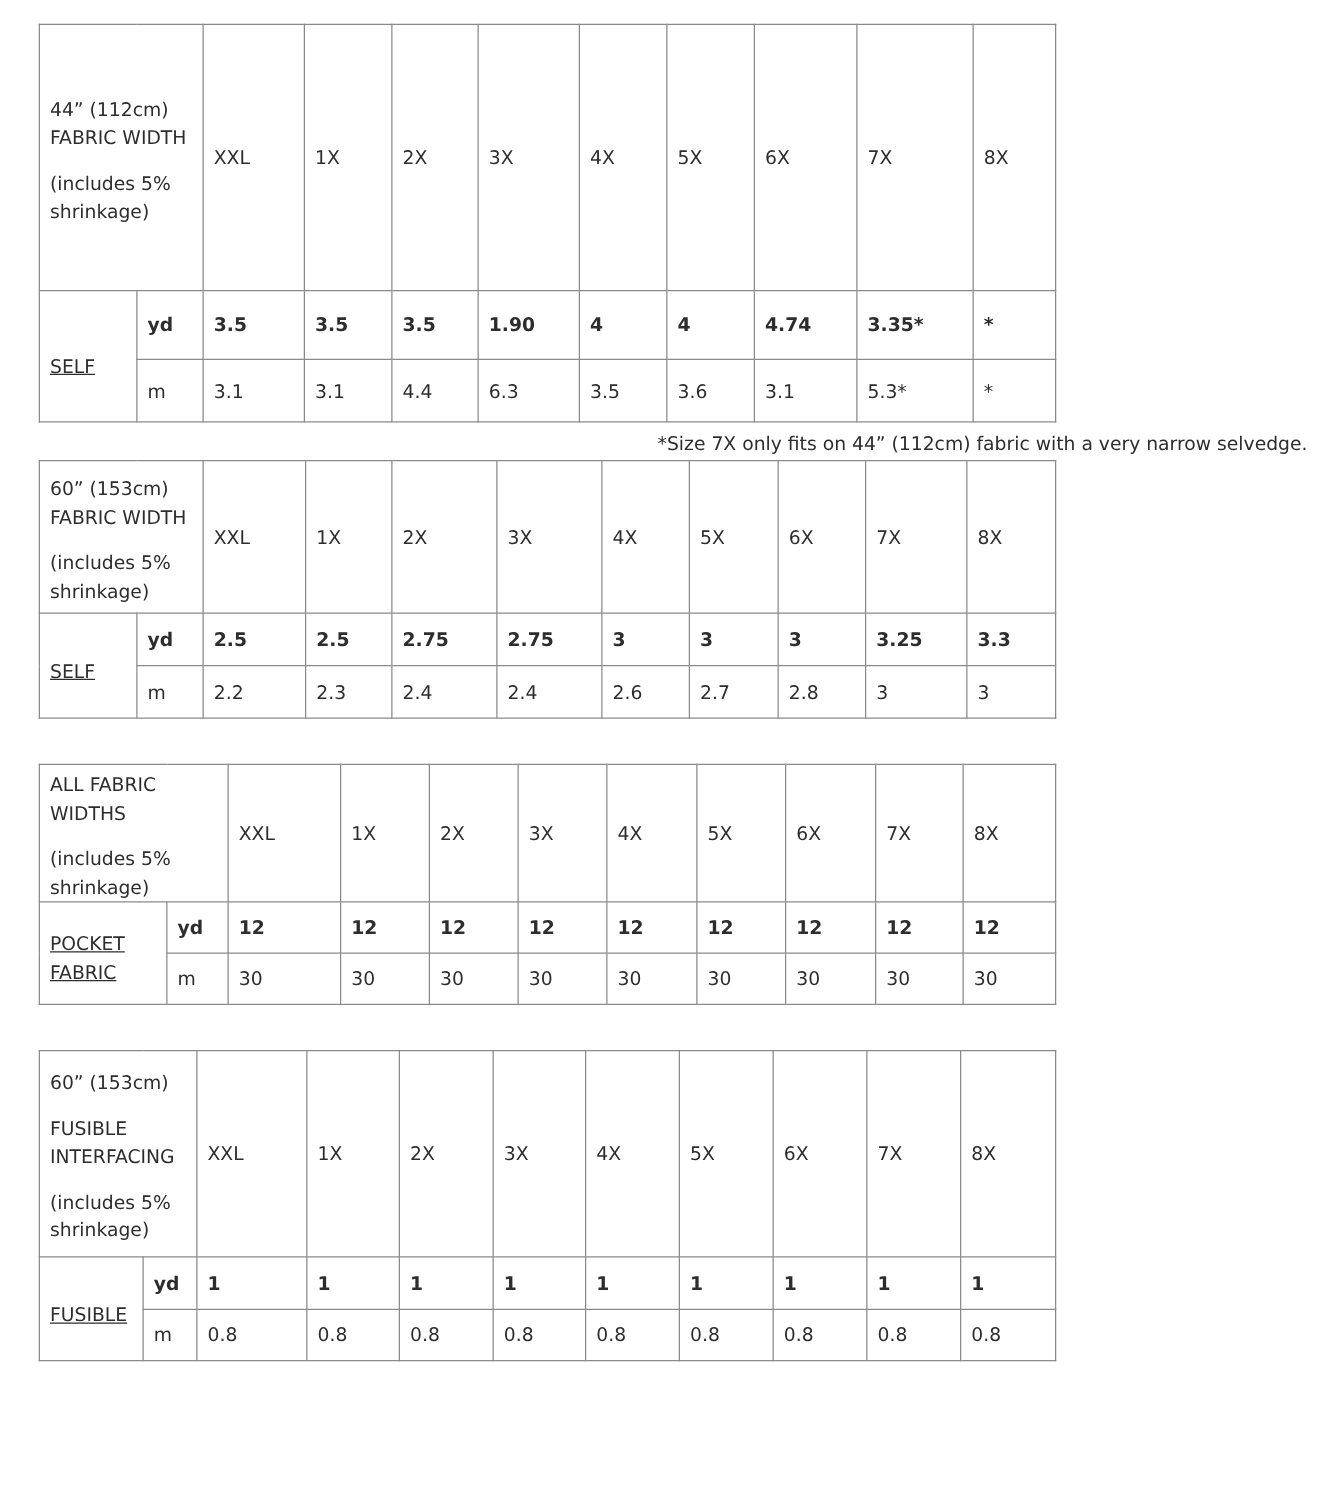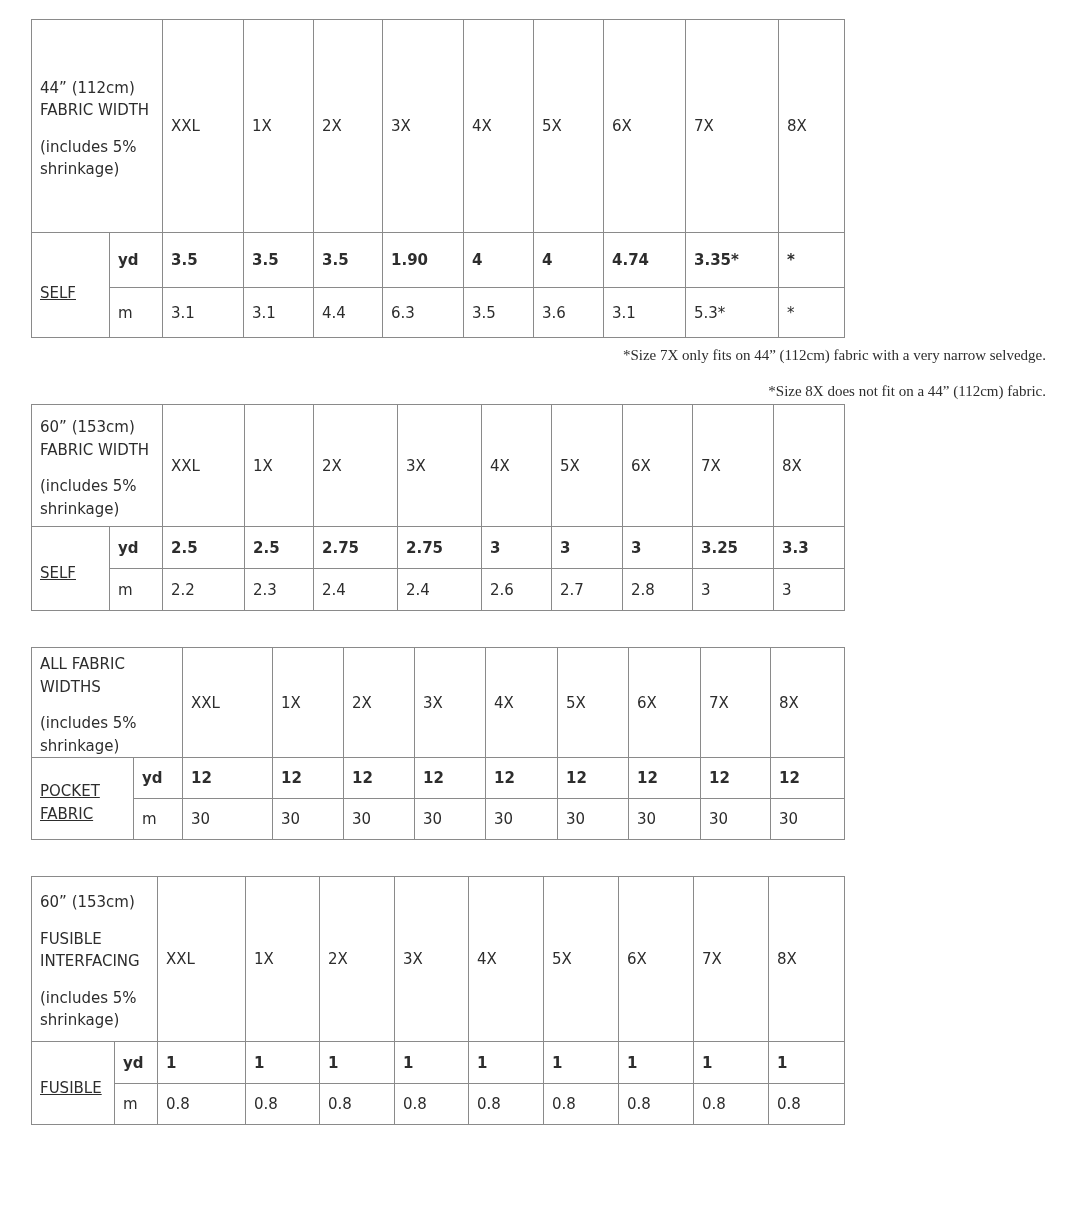--- a/index.html
+++ b/index.html
@@ -38,21 +38,20 @@
   .hdr-p:last-child { margin-bottom: 0; }
   td.size-header-cell { font-weight: 400; }
   td.row-label-cell { vertical-align: top; line-height: 1.55; text-decoration: underline; }
   tr.bold-row td.unit-cell, tr.bold-row td.value-cell { font-weight: 700; }
 
   .footnotes {
     width: 1015px;
     text-align: right;
     margin-top: 6px;
     margin-bottom: 2px;
-    font-family: Liberation Serif, serif;
   }
   .footnotes p {
     margin: 0 0 14px 0;
     font-size: 15px;
     line-height: 22px;
     color: #2d2d2d;
   }
   .footnotes p:last-child { margin-bottom: 0; }
 
   .tbl-wrap.gap { margin-top: 36px; }
@@ -119,21 +118,20 @@
             <td class="value-cell">3.1</td>
             <td class="value-cell">5.3*</td>
             <td class="value-cell">*</td>
           </tr>
         </tbody>
       </table>
     </div>
 
   <div class="footnotes">
     <p>*Size 7X only fits on 44” (112cm) fabric with a very narrow selvedge.</p>
-    <p>*Size 8X does not fit on a 44” (112cm) fabric.</p>
   </div>
 
   <div class="tbl-wrap" id="tbl1">
       <table class="size-table">
         <colgroup>
           <col style="width: 78px;">
           <col style="width: 53px;">
           <col style="width: 82px;">
           <col style="width: 69px;">
           <col style="width: 84px;">

